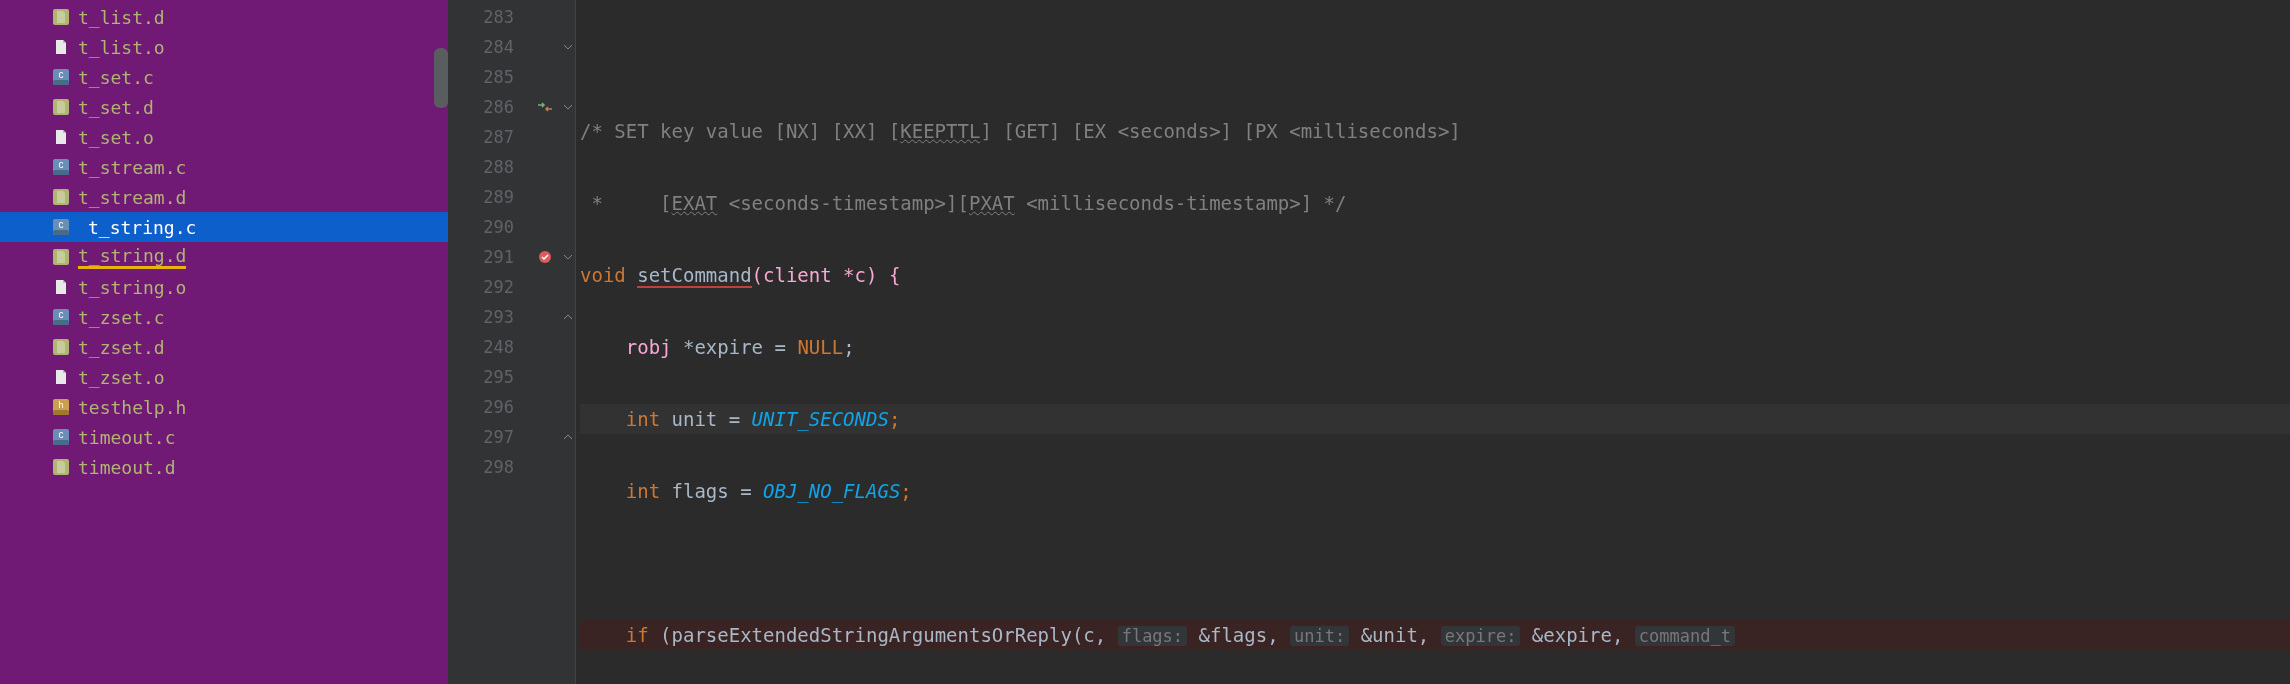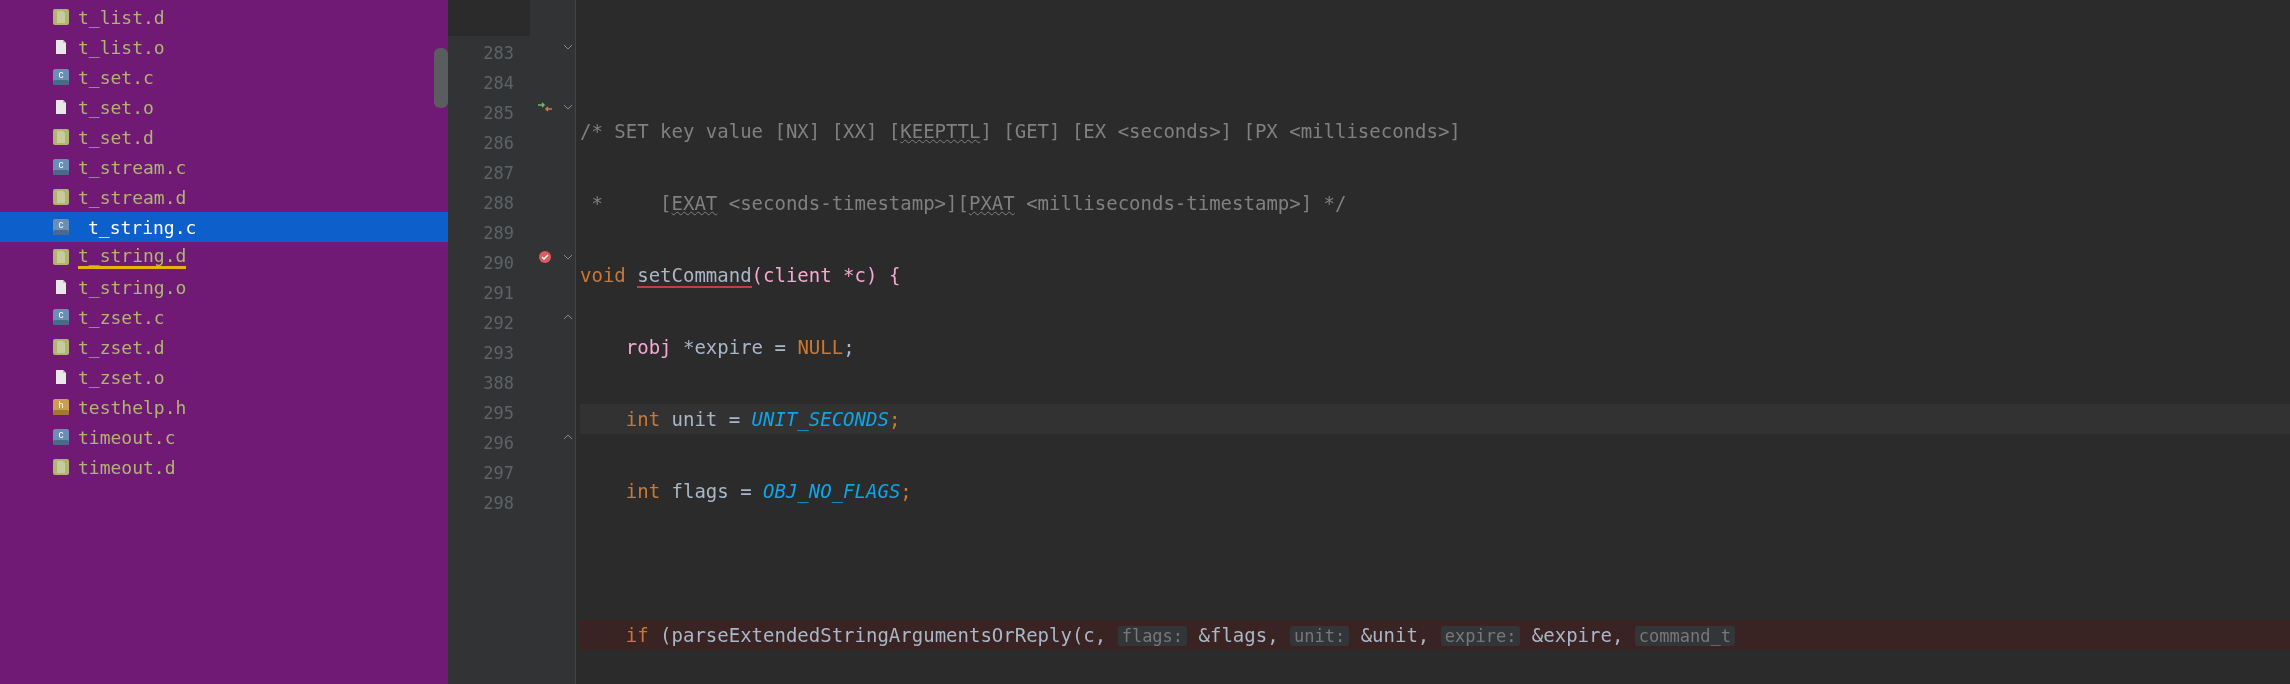--- a/index.html
+++ b/index.html
@@ -68,21 +68,20 @@
   display: flex;
   background: #2b2b2b;
   position: relative;
 }
 .gutter {
   width: 82px;
   background: #313335;
   text-align: right;
   padding-right: 16px;
   padding-top: 2px;
-  margin-top: 36px;
 }
 .gutter .ln {
   height: 30px;
   line-height: 30px;
   color: #606366;
   font-size: 17px;
 }
 .marker-col {
   width: 30px;
   background: #313335;
@@ -165,34 +164,34 @@
             <rect width="16" height="16" rx="2" fill="#6b8eb5"></rect>
             <rect y="11" width="16" height="5" rx="2" fill="#4a6a8a"></rect>
             <text x="8" y="9" text-anchor="middle" fill="#fff" font-size="10" font-family="sans-serif">c</text>
           </svg>
         </span>
         <span class="label">t_set.c</span>
       </div>
       <div class="file-row">
         <span class="icon">
           <svg width="16" height="16">
+            <rect width="16" height="16" rx="2" fill="#b0b571"></rect>
+            <path d="M4 2h6l2 2v10H4z" fill="#fff" opacity="0.3"></path>
+          </svg>
+        </span>
+        <span class="label">t_set.d</span>
+      </div>
+      <div class="file-row">
+        <span class="icon">
+          <svg width="16" height="16">
             <path d="M3 1h7l3 3v11H3z" fill="#e8e8e8"></path>
             <path d="M10 1v3h3z" fill="#c0c0c0"></path>
           </svg>
         </span>
         <span class="label">t_set.o</span>
-      </div>
-      <div class="file-row">
-        <span class="icon">
-          <svg width="16" height="16">
-            <rect width="16" height="16" rx="2" fill="#b0b571"></rect>
-            <path d="M4 2h6l2 2v10H4z" fill="#fff" opacity="0.3"></path>
-          </svg>
-        </span>
-        <span class="label">t_set.d</span>
       </div>
       <div class="file-row">
         <span class="icon">
           <svg width="16" height="16">
             <rect width="16" height="16" rx="2" fill="#6b8eb5"></rect>
             <rect y="11" width="16" height="5" rx="2" fill="#4a6a8a"></rect>
             <text x="8" y="9" text-anchor="middle" fill="#fff" font-size="10" font-family="sans-serif">c</text>
           </svg>
         </span>
         <span class="label">t_stream.c</span>
@@ -301,21 +300,21 @@
       <div class="ln">284</div>
       <div class="ln">285</div>
       <div class="ln">286</div>
       <div class="ln">287</div>
       <div class="ln">288</div>
       <div class="ln">289</div>
       <div class="ln">290</div>
       <div class="ln">291</div>
       <div class="ln">292</div>
       <div class="ln">293</div>
-      <div class="ln">388</div>
+      <div class="ln">248</div>
       <div class="ln">295</div>
       <div class="ln">296</div>
       <div class="ln">297</div>
       <div class="ln">298</div>
     </div>
   <div class="marker-col" id="markers">
       <div class="mk"></div>
       <div class="mk"></div>
       <div class="mk"></div>
       <div class="mk">

